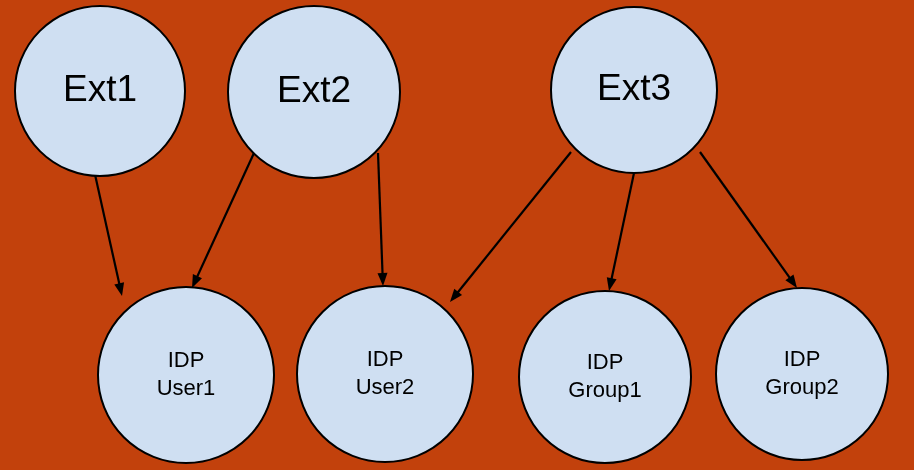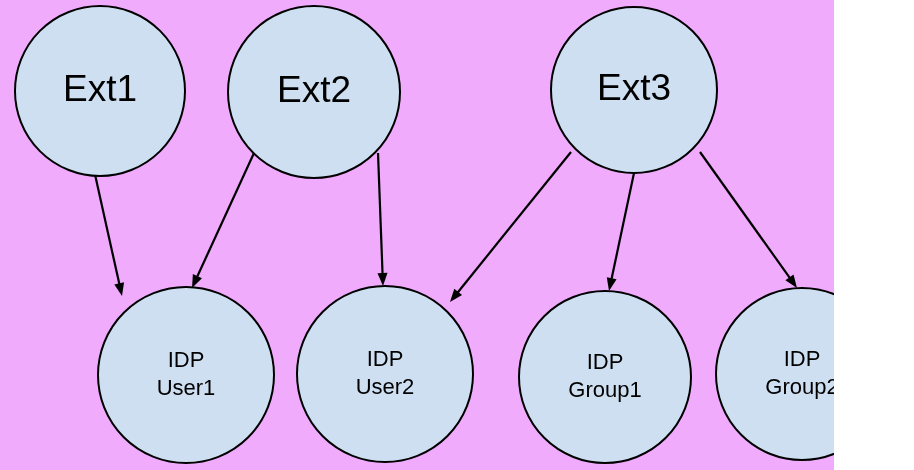--- a/index.html
+++ b/index.html
@@ -5,23 +5,23 @@
   html, body {
     margin: 0;
     padding: 0;
     background: #ffffff;
   }
   body {
     font-family: "Liberation Sans", sans-serif;
   }
   #diagram-canvas {
     position: relative;
-    width: 834px;
+    width: 914px;
     height: 470px;
-    background: #f0abfc;
+    background: #c2410c;
     overflow: hidden;
   }
   #graph-svg {
     position: absolute;
     top: 0;
     left: 0;
     width: 914px;
     height: 470px;
     display: block;
   }

